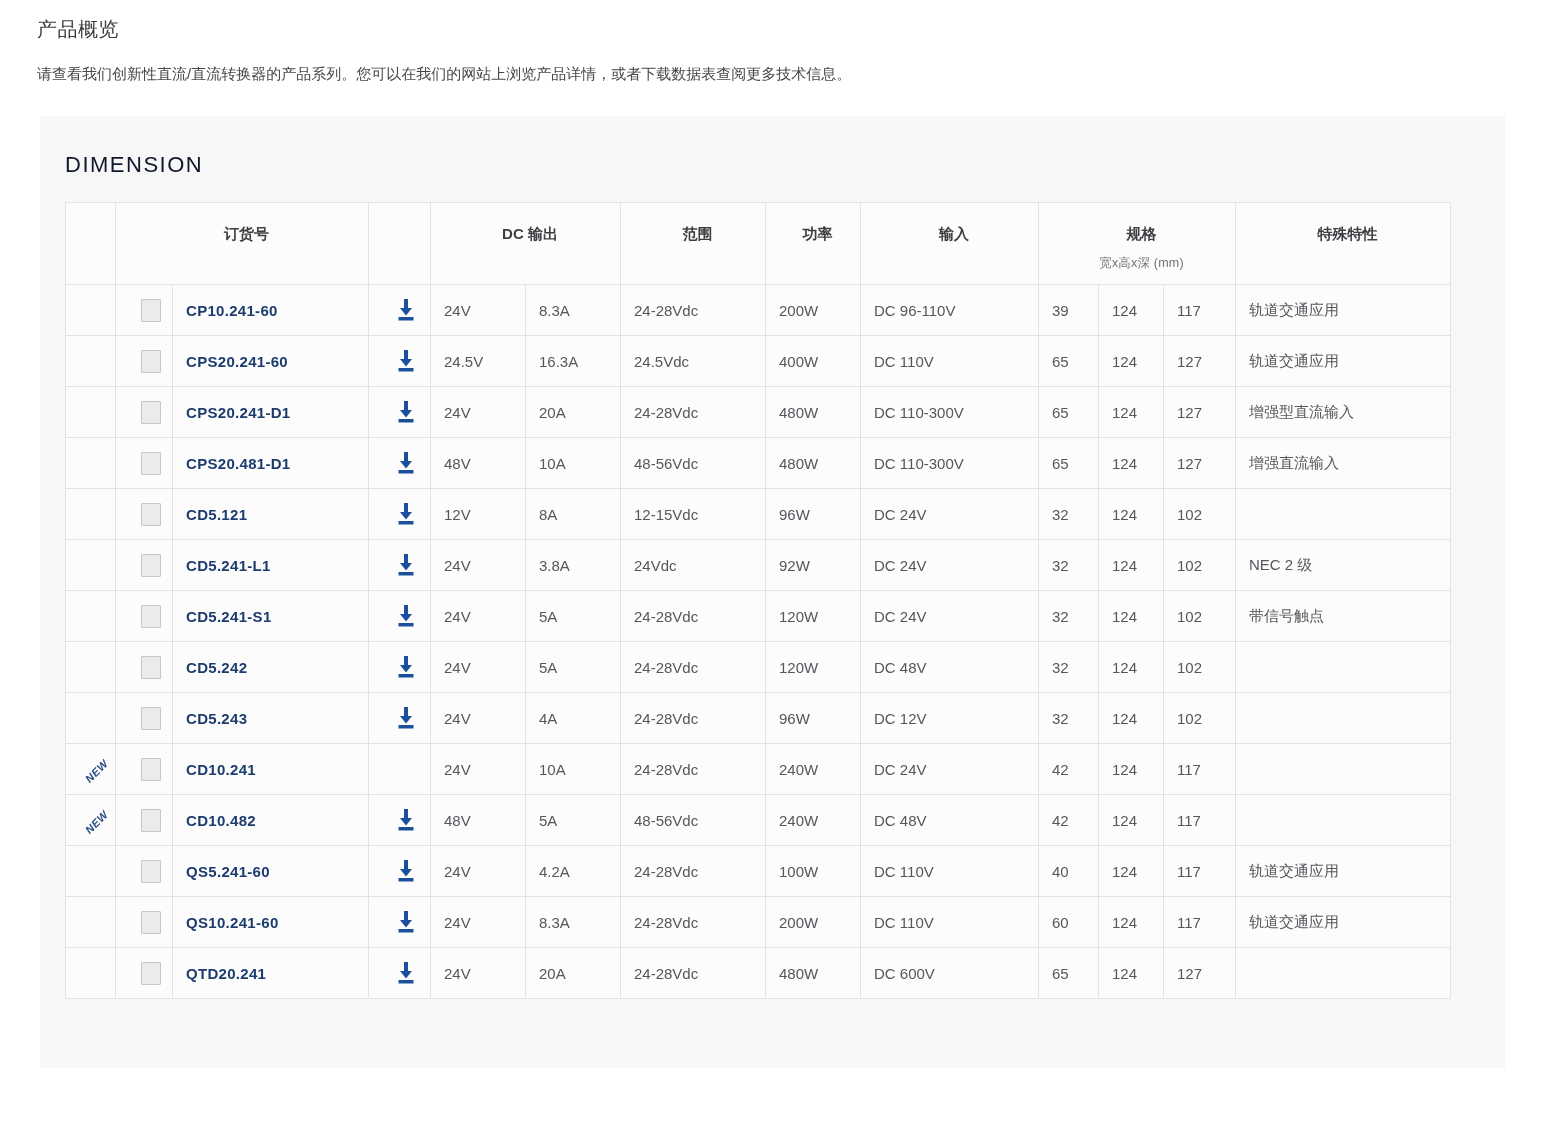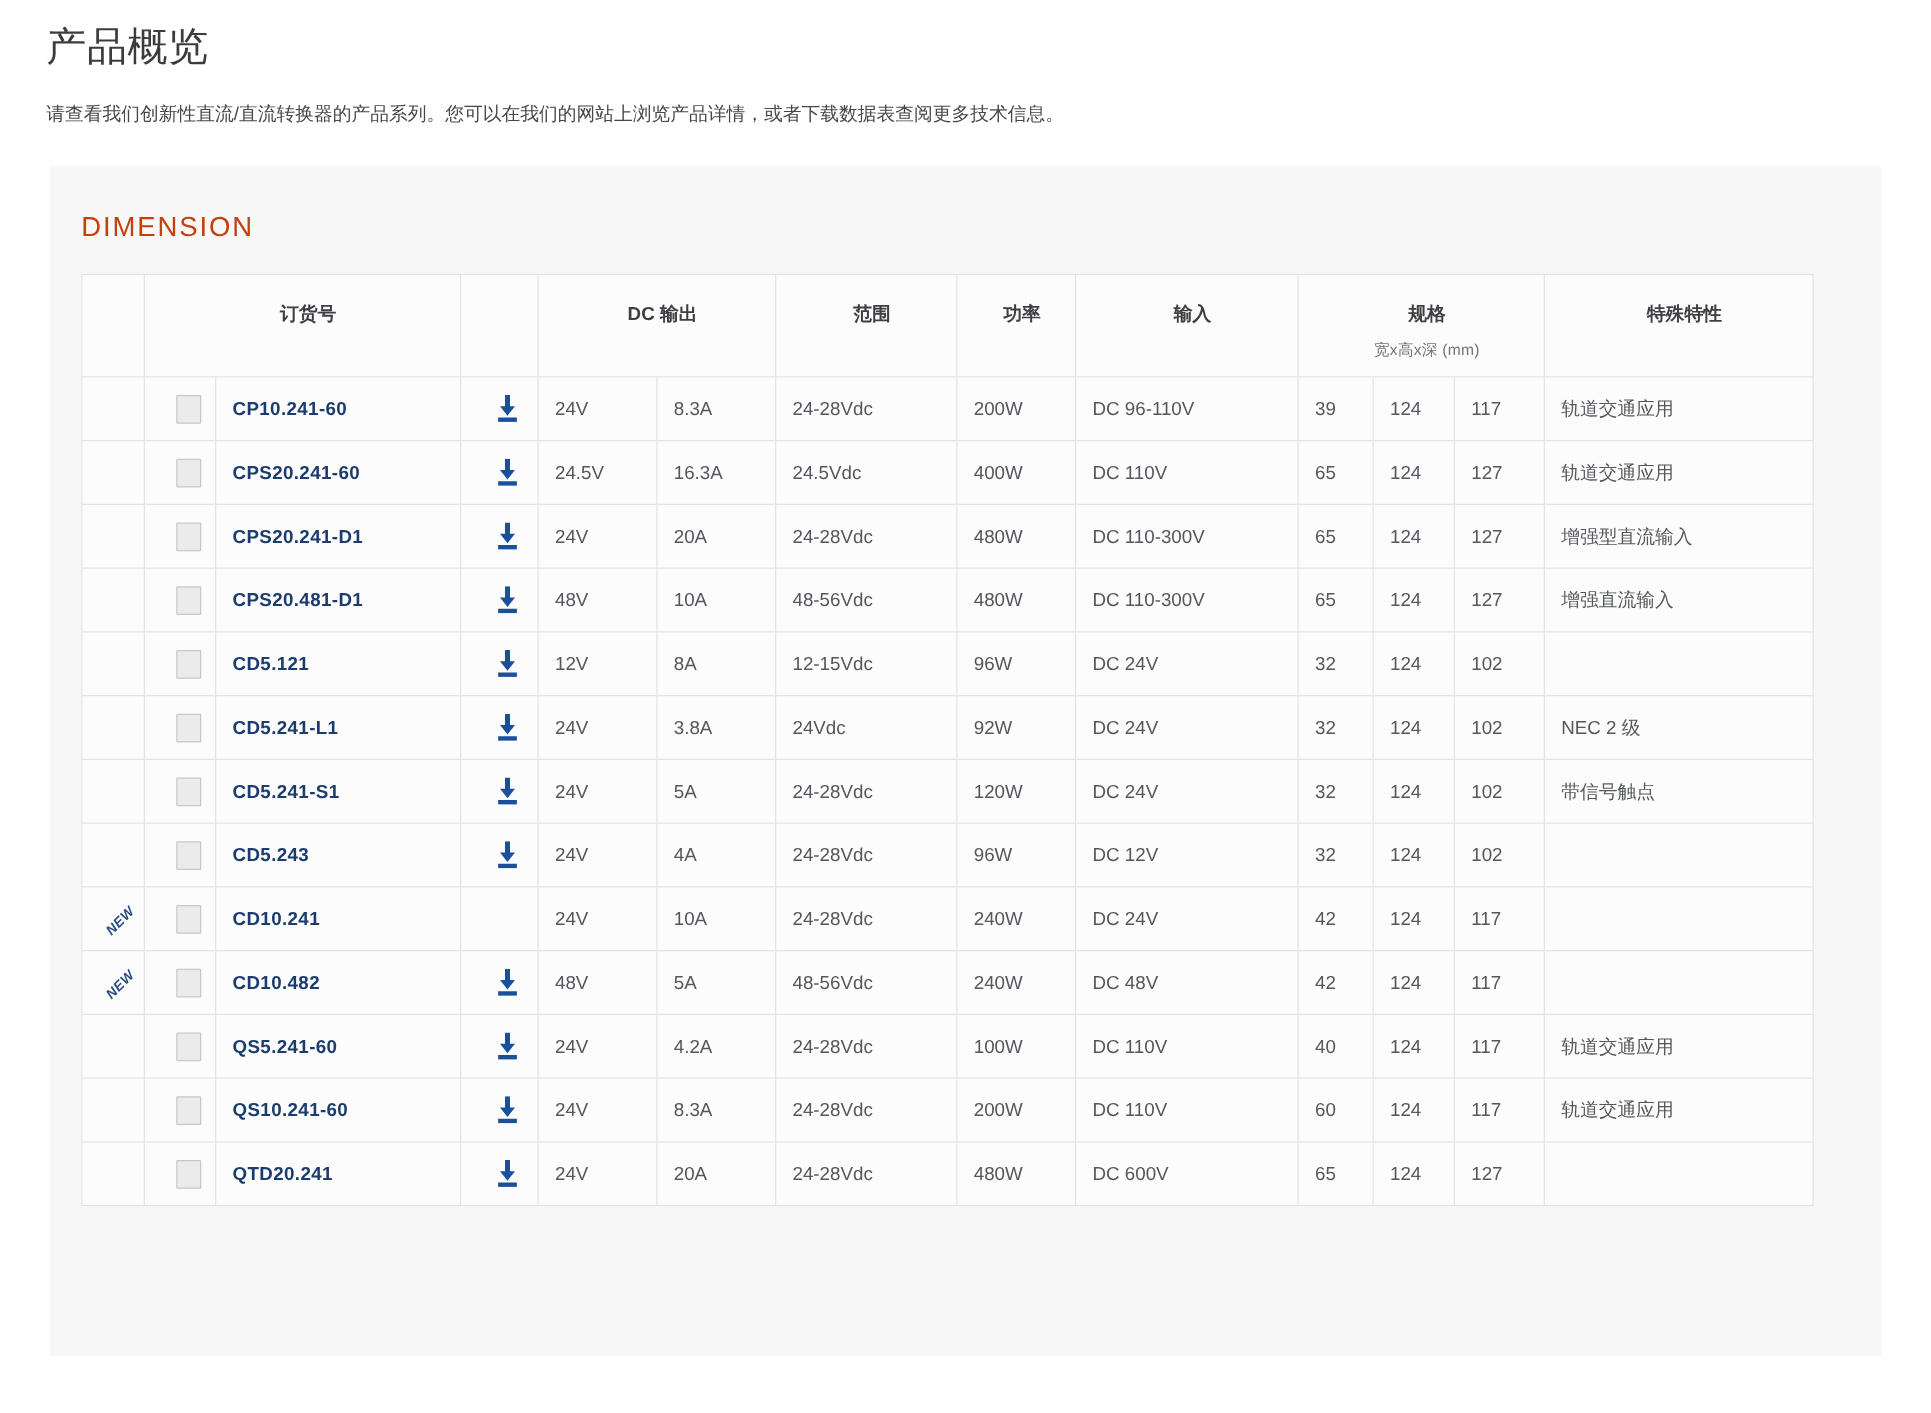--- a/index.html
+++ b/index.html
@@ -1,25 +1,25 @@
 <!DOCTYPE html>
 <html><head>
 <meta charset="utf-8">
 <style>
   * { margin:0; padding:0; box-sizing:border-box; }
   html,body { width:1545px; height:1130px; background:#ffffff;
     font-family:"Liberation Sans","DejaVu Sans",sans-serif; }
 
   .page-header { padding:16px 0 0 37px; }
-  .page-title { font-size:32px; font-weight:400; color:#3c3c3d; letter-spacing:0.5px; }
+  .page-title { font-size:20px; font-weight:400; color:#3c3c3d; letter-spacing:0.5px; }
   .page-desc { margin-top:22px; font-size:15px; color:#47474a; }
 
   .panel { margin:32px 40px 0 40px; width:1465px; height:952px;
     background:#f7f7f7; padding:30px 55px 30px 25px; }
-  .panel-heading { font-size:22px; font-weight:400; color:#c2410c;
+  .panel-heading { font-size:22px; font-weight:400; color:#0f172a;
     letter-spacing:1.5px; margin:6px 0 24px 0; }
 
   table.spec-table { border-collapse:collapse; table-layout:fixed;
     width:1385px; background:#fcfcfc; }
   .spec-table th, .spec-table td { border:1px solid #e3e3e3; }
 
   .spec-table thead th { height:82px; text-align:center; vertical-align:top;
     padding:22px 4px 0 13px; font-size:15px; font-weight:bold; color:#3e3f43; }
   .th-note { display:block; font-weight:400; font-size:12.5px; color:#737373;
     margin-top:11px; letter-spacing:0.2px; }
@@ -218,20 +218,39 @@
           <td class="value-cell">120W</td>
           <td class="value-cell">DC 24V</td>
           <td class="value-cell">32</td>
           <td class="value-cell">124</td>
           <td class="value-cell">102</td>
           <td class="features-cell">带信号触点</td>
         </tr>
         <tr>
           <td class="new-cell"></td>
           <td class="checkbox-cell"><span class="row-checkbox"></span></td>
+          <td class="name-cell"><a class="product-link">CD5.242</a></td>
+          <td class="download-cell"><svg class="download-icon" width="20" height="22" viewBox="0 0 20 22">
+              <rect x="8" y="0" width="4" height="10" fill="#1b4f9c"></rect>
+              <polygon points="4,9 16,9 10,16.5" fill="#1b4f9c"></polygon>
+              <rect x="2.5" y="18" width="15" height="3.5" fill="#1b4f9c"></rect>
+            </svg></td>
+          <td class="value-cell">24V</td>
+          <td class="value-cell">5A</td>
+          <td class="value-cell">24-28Vdc</td>
+          <td class="value-cell">120W</td>
+          <td class="value-cell">DC 48V</td>
+          <td class="value-cell">32</td>
+          <td class="value-cell">124</td>
+          <td class="value-cell">102</td>
+          <td class="features-cell"></td>
+        </tr>
+        <tr>
+          <td class="new-cell"></td>
+          <td class="checkbox-cell"><span class="row-checkbox"></span></td>
           <td class="name-cell"><a class="product-link">CD5.243</a></td>
           <td class="download-cell"><svg class="download-icon" width="20" height="22" viewBox="0 0 20 22">
               <rect x="8" y="0" width="4" height="10" fill="#1b4f9c"></rect>
               <polygon points="4,9 16,9 10,16.5" fill="#1b4f9c"></polygon>
               <rect x="2.5" y="18" width="15" height="3.5" fill="#1b4f9c"></rect>
             </svg></td>
           <td class="value-cell">24V</td>
           <td class="value-cell">4A</td>
           <td class="value-cell">24-28Vdc</td>
           <td class="value-cell">96W</td>

